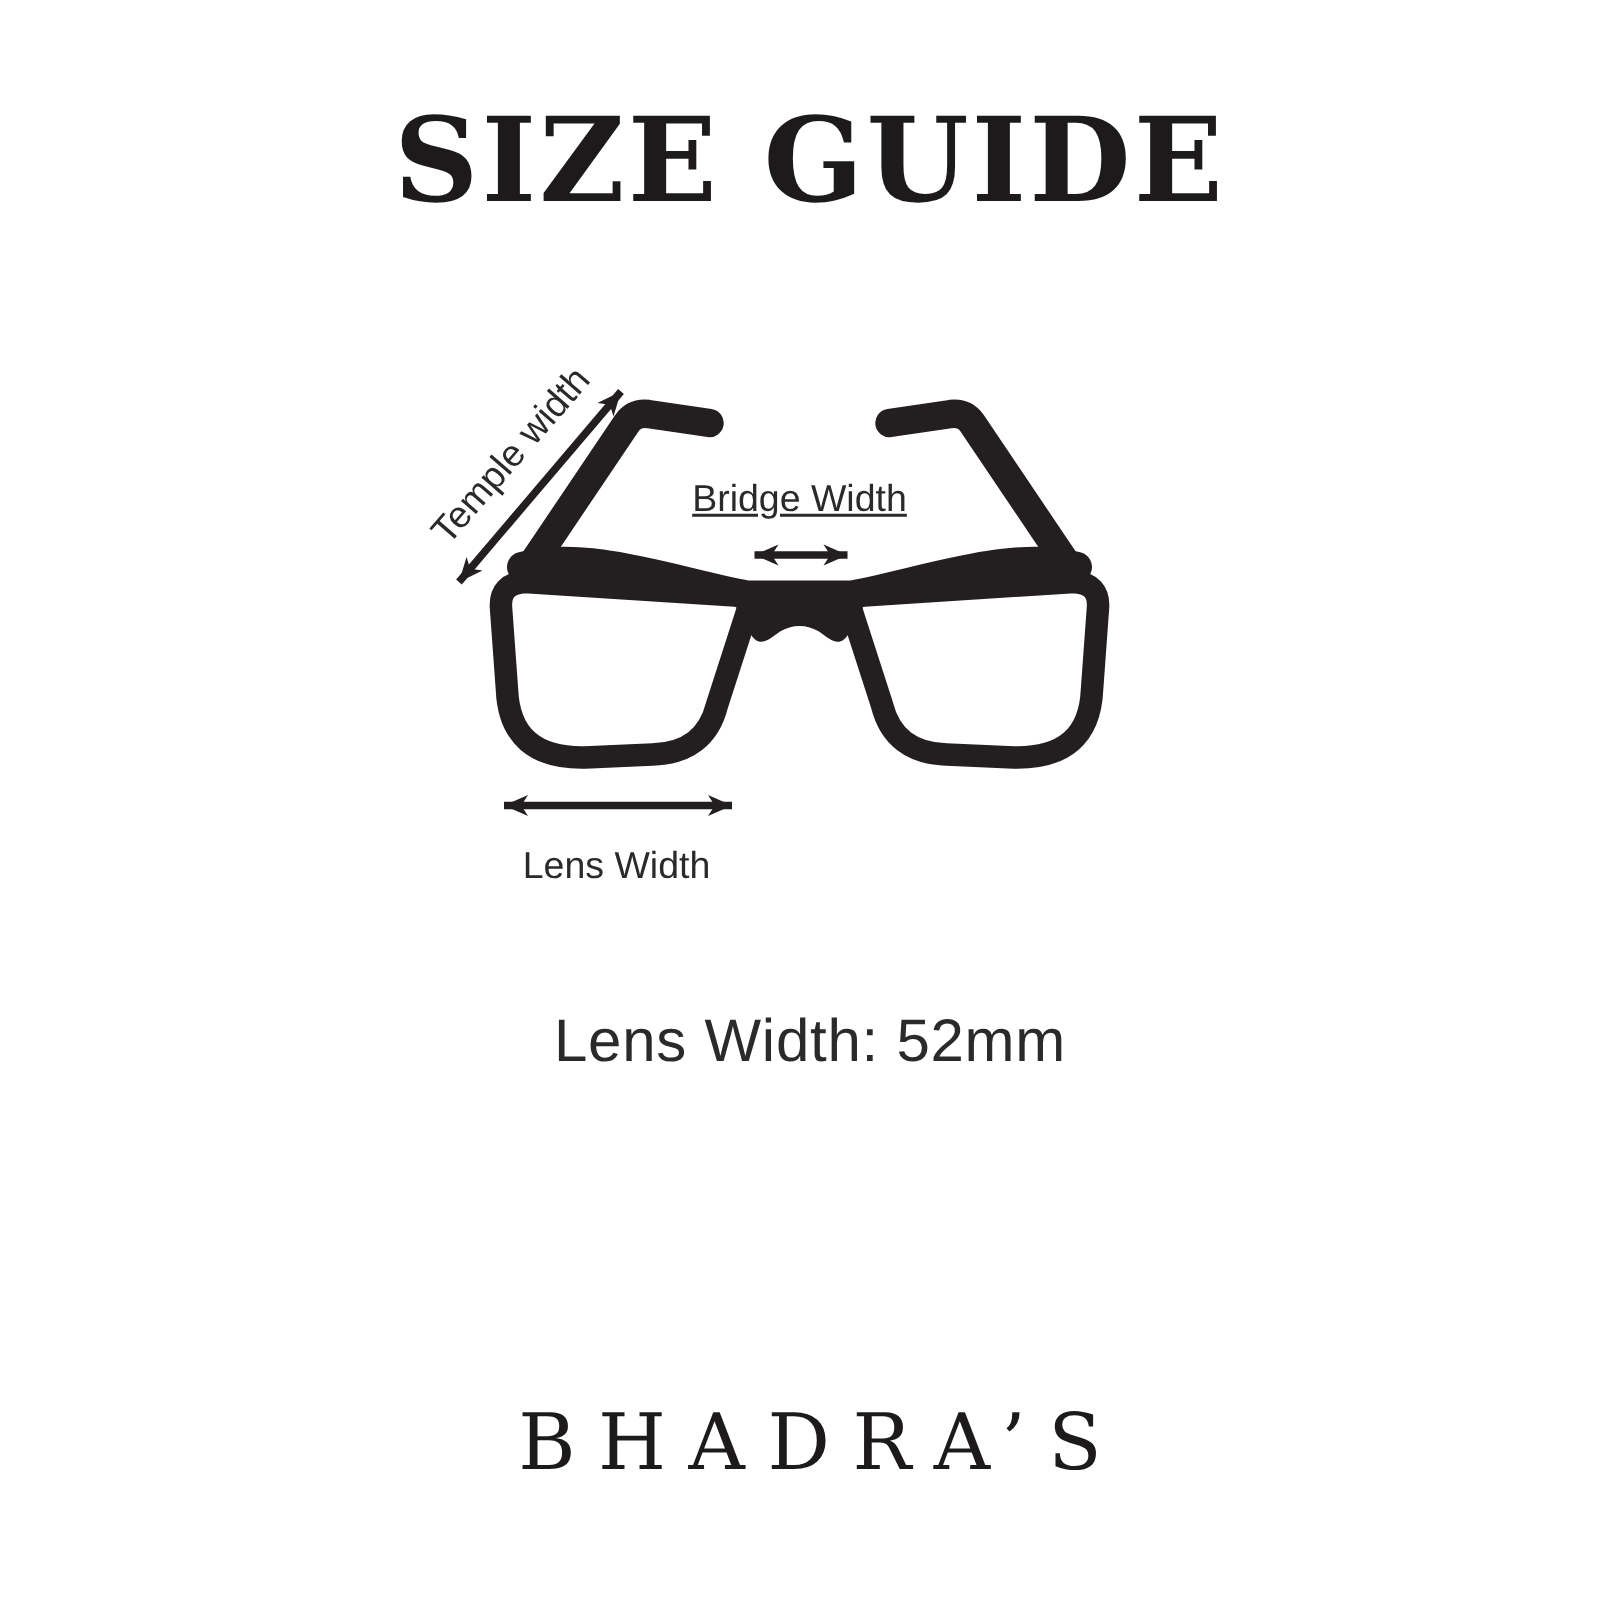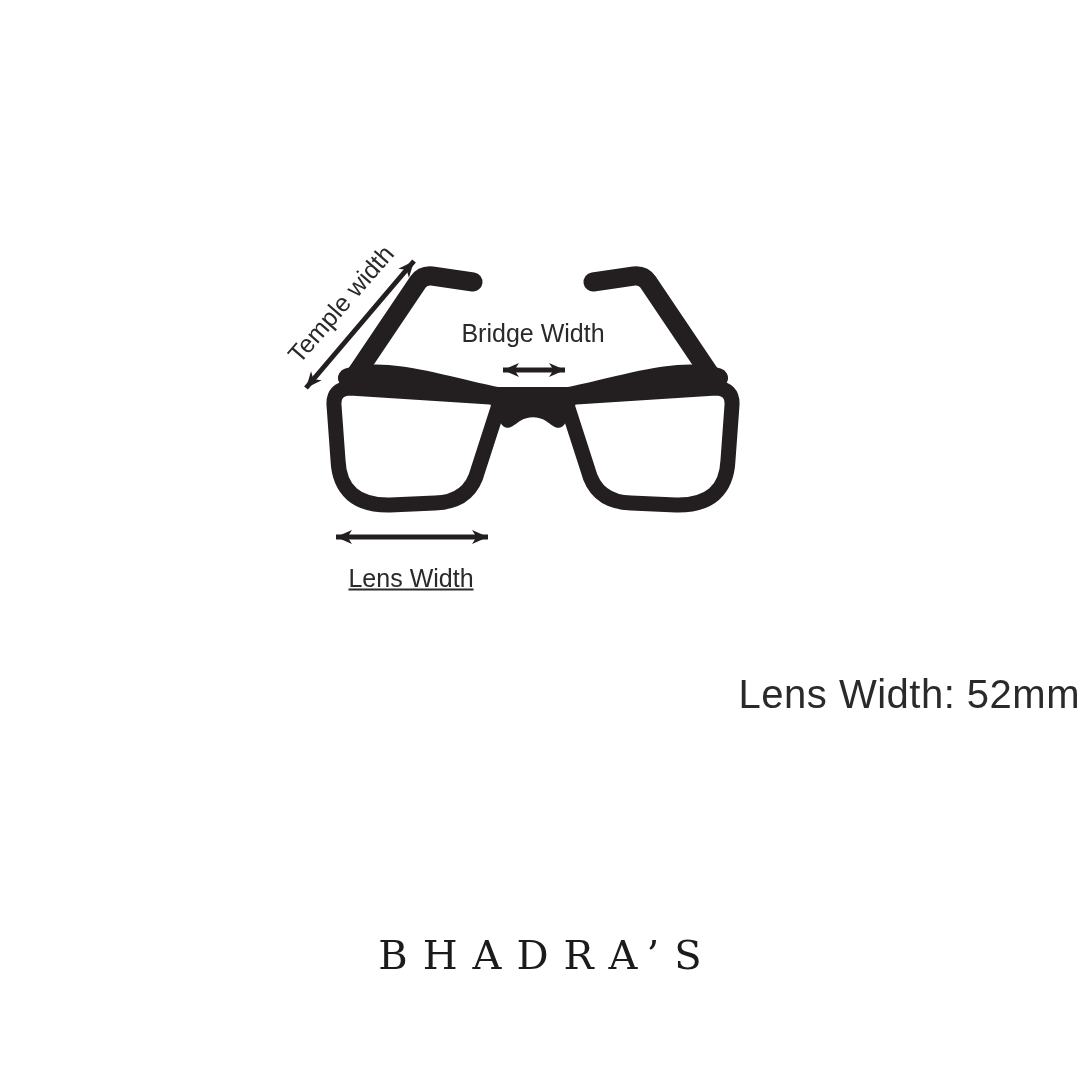--- a/index.html
+++ b/index.html
@@ -37,55 +37,56 @@
     font-size: 25px;
     font-weight: 500;
     color: #2b2a2a;
     white-space: nowrap;
   }
   .label-temple {
     left: 341px;
     top: 304px;
     transform: translate(-50%, -50%) rotate(-49deg);
   }
-  .label-bridge { left: 533px; top: 333px; }
-  .label-lens   { left: 411px; top: 578px; text-decoration: underline; }
+  .label-bridge { left: 533px; top: 333px; text-decoration: underline; }
+  .label-lens   { left: 411px; top: 578px; }
   .specs {
     position: absolute;
     top: 663px;
     left: 0;
     width: 100%;
-    text-align: right;
+    text-align: center;
   }
   .spec-line {
     font-size: 40px;
     line-height: 63px;
     font-weight: 400;
     color: #2b2a2a;
     letter-spacing: 0.5px;
   }
   .brand {
     position: absolute;
     top: 932px;
     left: 0;
     width: 100%;
     text-align: center;
     font-family: "DejaVu Serif", serif;
     font-weight: 400;
-    font-size: 40px;
+    font-size: 52px;
     letter-spacing: 15px;
     text-indent: 15px; 
     color: #1c1a1a;
   }
 </style>
 </head>
 <body>
 
 <div class="page">
 
+  <div class="title">SIZE GUIDE</div>
 
   <svg class="diagram-svg" viewBox="0 0 520 350" xmlns="http://www.w3.org/2000/svg">
     <defs>
       <marker id="ah" markerUnits="userSpaceOnUse" markerWidth="22" markerHeight="18" refX="17" refY="8" orient="auto-start-reverse">
         <path d="M1,1 L17,8 L1,15 L5.5,8 Z" fill="#231f20"></path>
       </marker>
     </defs>
 
     <g>
 

